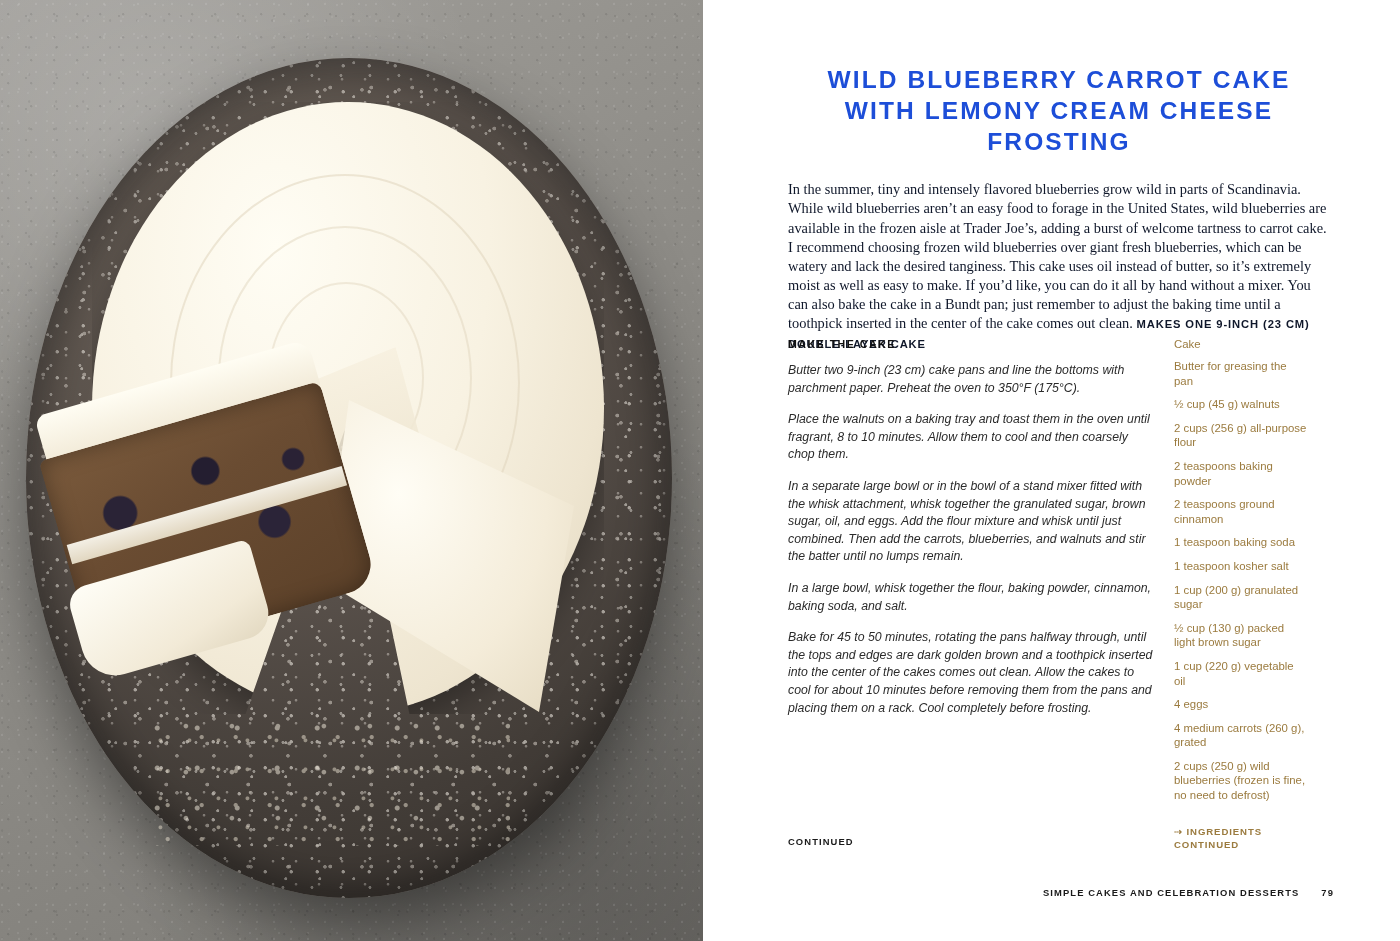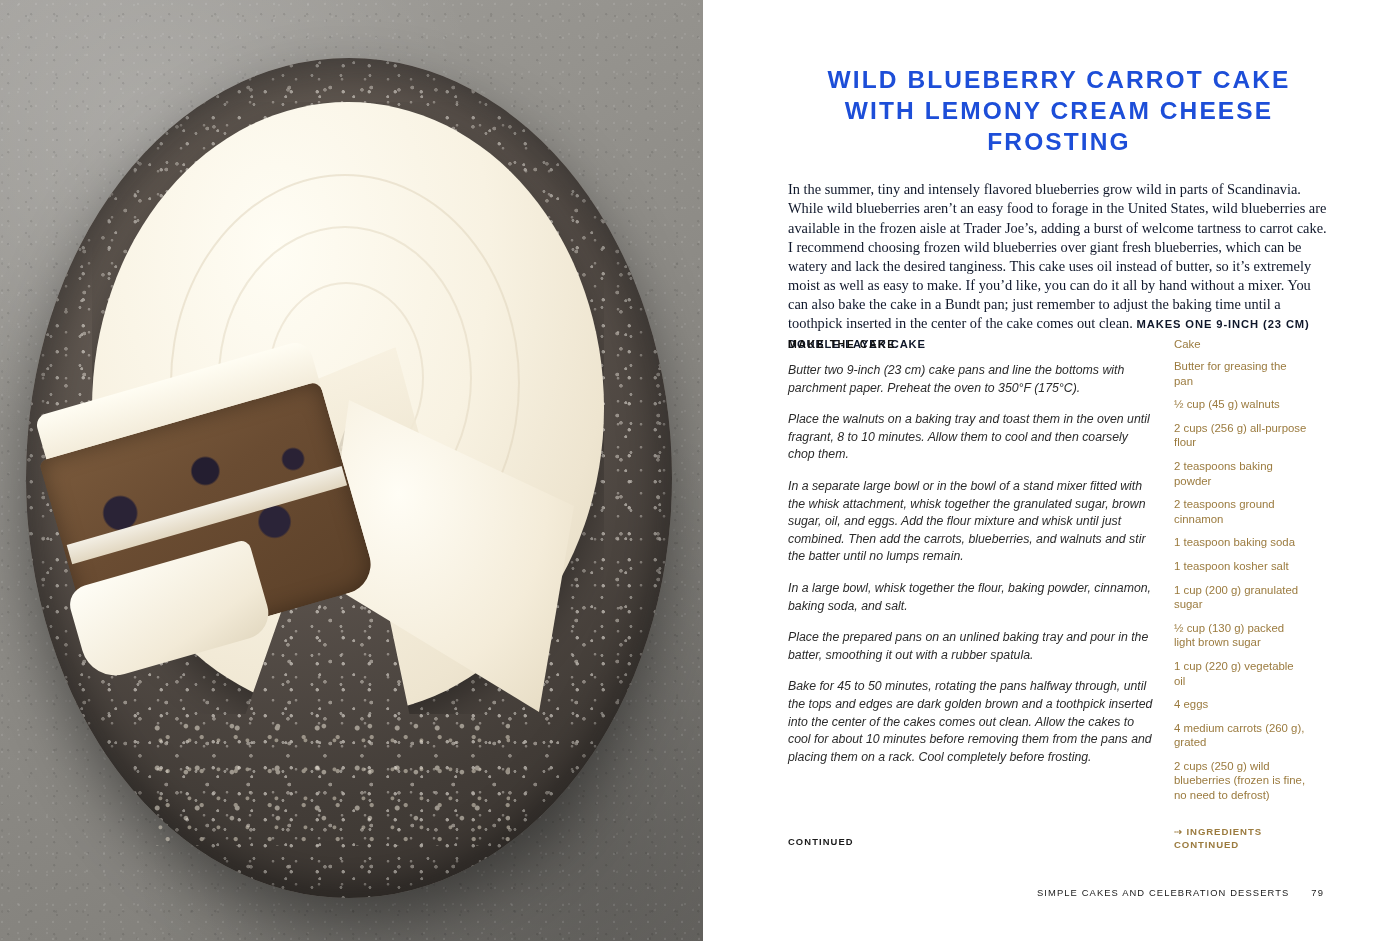--- a/index.html
+++ b/index.html
@@ -290,25 +290,25 @@
     position: absolute;
     left: 85px;
     top: 836px;
     font-size: 9.4px;
     letter-spacing: 1.1px;
     font-weight: bold;
     color: #1a1a1a;
   }
   .footer {
     position: absolute;
-    right: 76px;
+    right: 66px;
     bottom: 43px;
     font-size: 9.4px;
     letter-spacing: 1.1px;
-    font-weight: normal;
+    font-weight: bold;
     color: #1a1a1a;
     display: flex;
     align-items: flex-end;
     gap: 22px;
   }
 </style>
 </head>
 <body>
 
 <div class="spread">
@@ -352,21 +352,20 @@
     </p>
 
     <div class="columns">
 
       <div class="col-method">
         <div class="section-head">MAKE THE CAKE</div>
         <p class="step">Butter two 9-inch (23 cm) cake pans and line the bottoms with parchment paper. Preheat the oven to 350°F (175°C).</p>
         <p class="step">Place the walnuts on a baking tray and toast them in the oven until fragrant, 8 to 10 minutes. Allow them to cool and then coarsely chop them.</p>
         <p class="step">In a separate large bowl or in the bowl of a stand mixer fitted with the whisk attachment, whisk together the granulated sugar, brown sugar, oil, and eggs. Add the flour mixture and whisk until just combined. Then add the carrots, blueberries, and walnuts and stir the batter until no lumps remain.</p>
         <p class="step">In a large bowl, whisk together the flour, baking powder, cinnamon, baking soda, and salt.</p>
-        <p class="step">Place the prepared pans on an unlined baking tray and pour in the batter, smoothing it out with a rubber spatula.</p>
         <p class="step">Bake for 45 to 50 minutes, rotating the pans halfway through, until the tops and edges are dark golden brown and a toothpick inserted into the center of the cakes comes out clean. Allow the cakes to cool for about 10 minutes before removing them from the pans and placing them on a rack. Cool completely before frosting.</p>
       </div>
 
       <div class="col-ingredients">
         <div class="ing-head">Cake</div>
         <p class="ing-item">Butter for greasing the pan</p>
         <p class="ing-item">½ cup (45 g) walnuts</p>
         <p class="ing-item">2 cups (256 g) all-purpose flour</p>
         <p class="ing-item">2 teaspoons baking powder</p>
         <p class="ing-item">2 teaspoons ground cinnamon</p>

